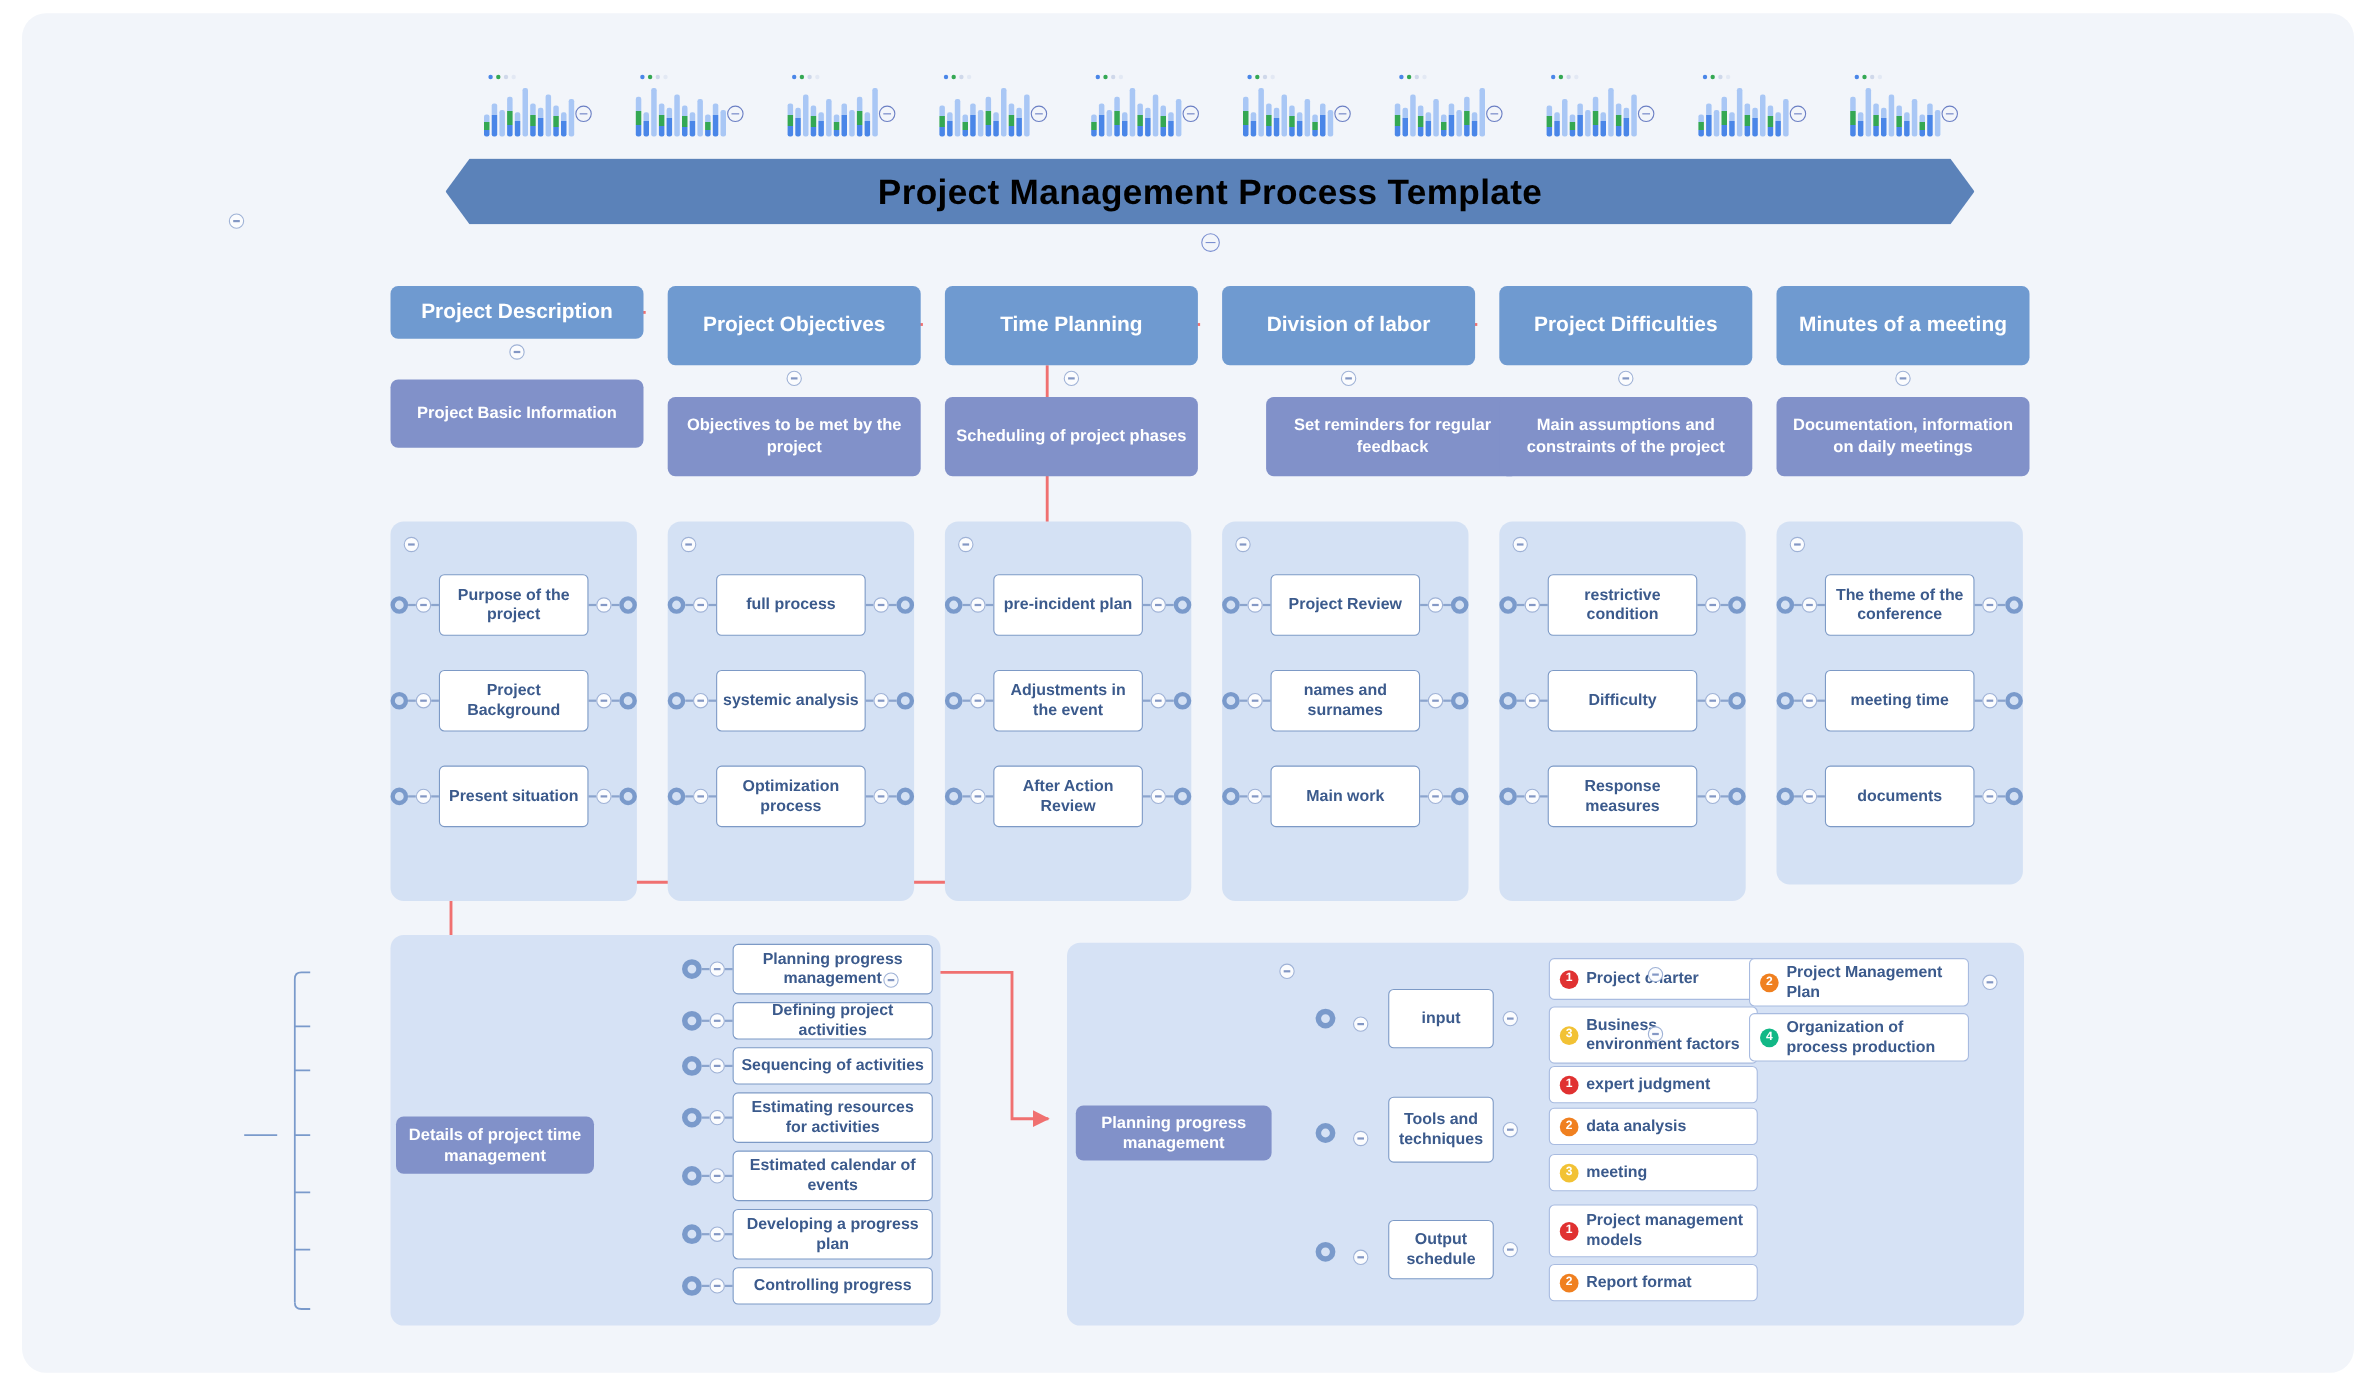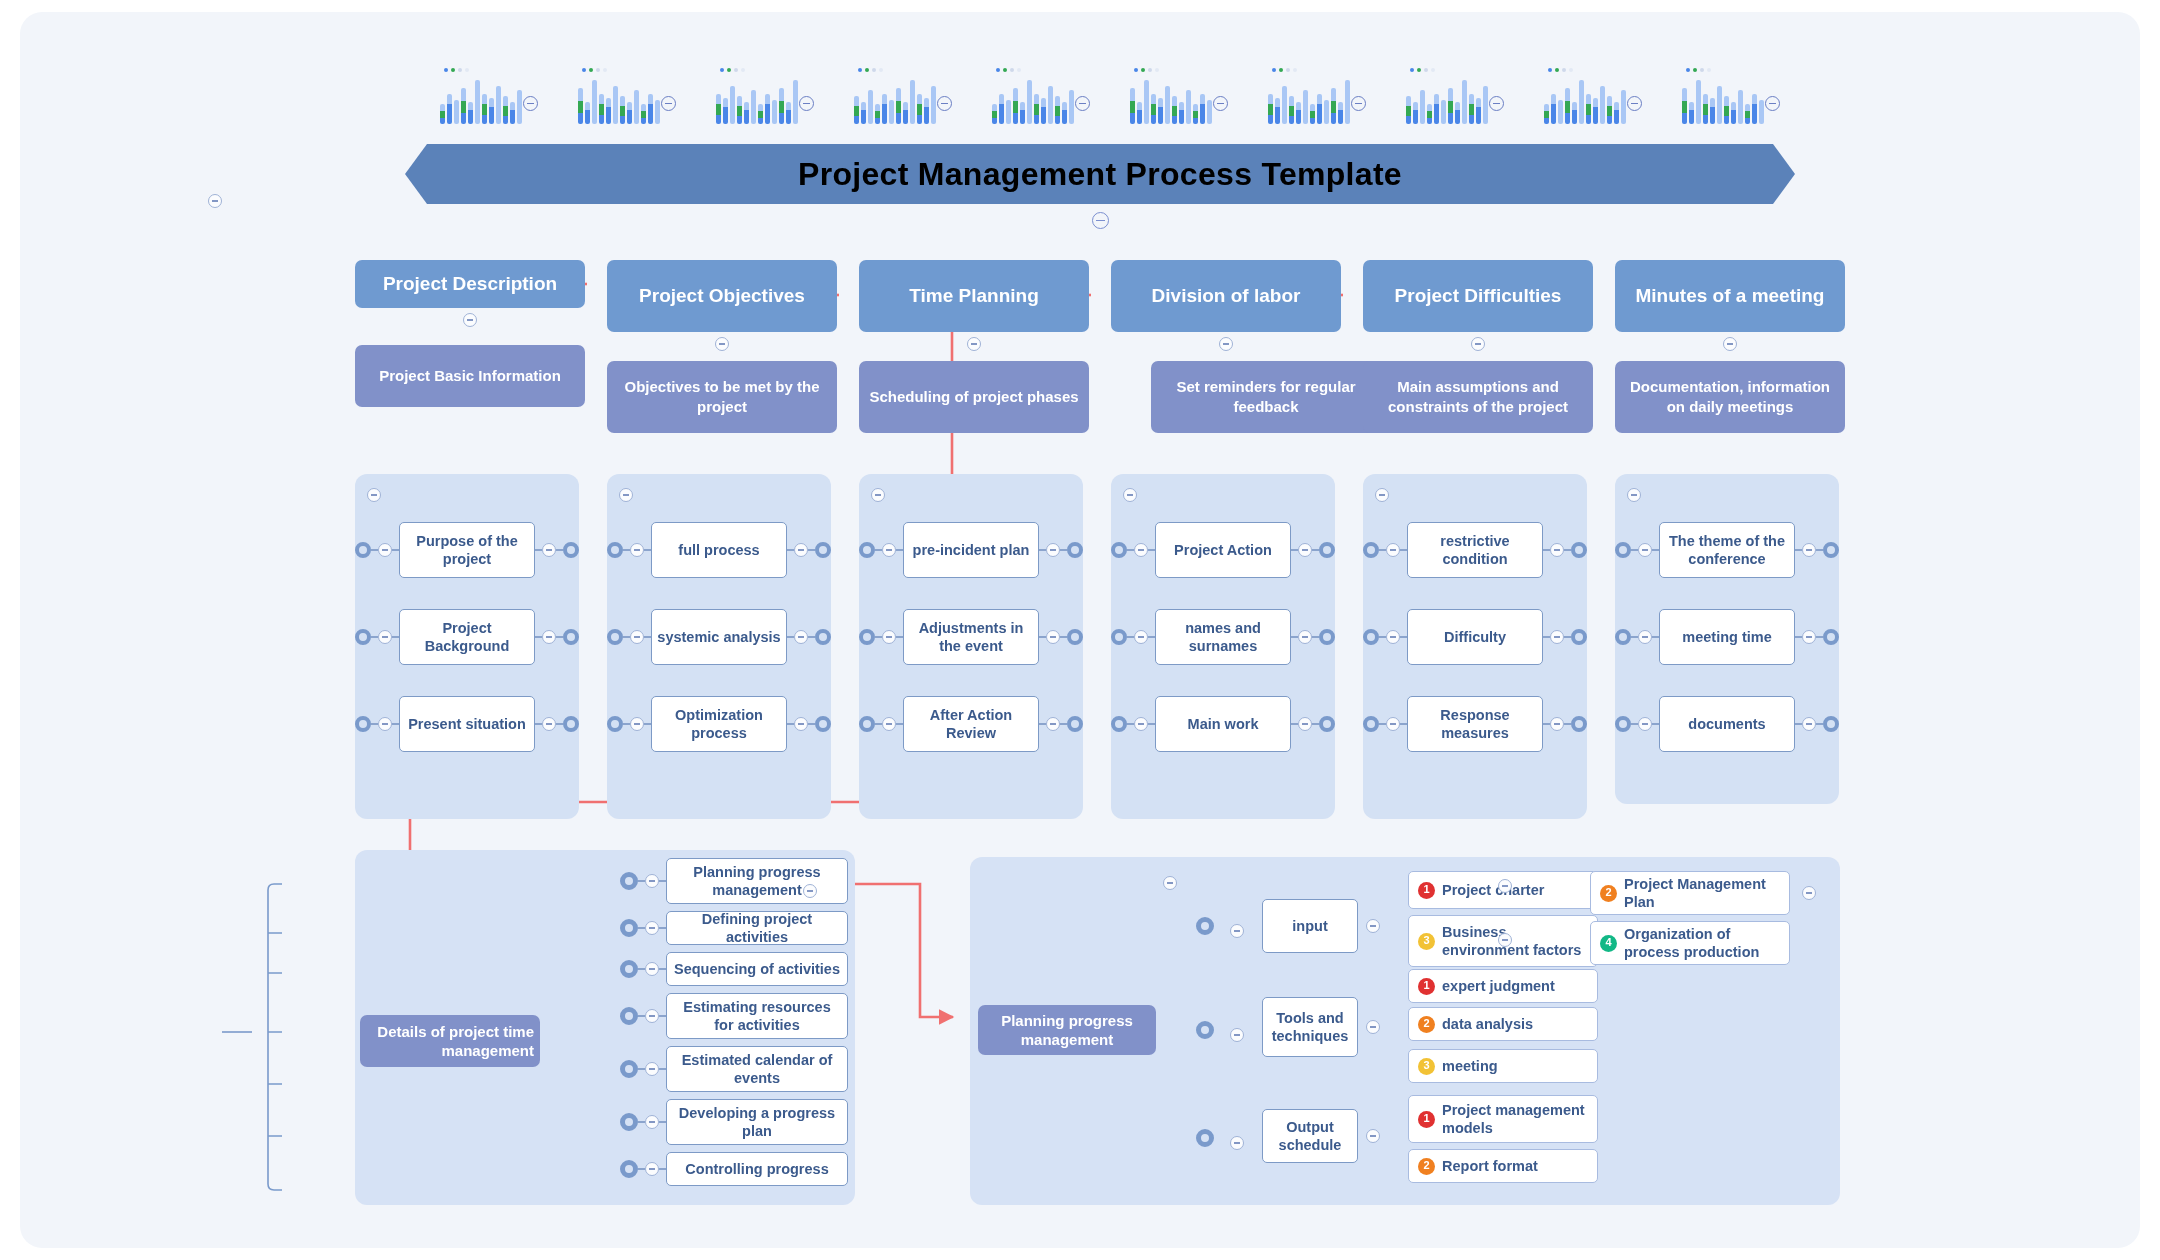--- a/index.html
+++ b/index.html
@@ -137,21 +137,21 @@
   #bl-panel {
     position: absolute; left: 335px; top: 838px;
     width: 500px; height: 355px;
     background: #d6e2f5; border-radius: 12px;
   }
   #bl-root {
     position: absolute; left: 5px; top: 165px;
     width: 180px; height: 52px;
     background: #8191c9; color: #fff; border-radius: 7px;
     font-size: 15px; font-weight: bold; line-height: 1.3;
-    display: flex; align-items: center; justify-content: center; text-align: right;
+    display: flex; align-items: center; justify-content: center; text-align: center;
     padding: 3px 6px;
   }
   #bl-root-minus { position: absolute; left: 188px; top: 182px; }
   #bl-list { position: absolute; left: 265px; top: 8px; width: 228px; }
   .blrow { display: flex; align-items: center; margin-bottom: 7px; }
   .blrow .node {
     width: 18px; height: 18px; border-radius: 50%;
     border: 5px solid #7a9acb; background: #d6e2f5; flex: none;
   }
   .blbox {
@@ -700,21 +700,21 @@
         </div>
       </div>
       <div class="panel p-3 h-tall">
         <span class="panel-minus tiny"></span>
         <div class="items">
           <div class="drow">
             <span class="ring"></span>
             <span class="stub"></span>
             <span class="tiny"></span>
             <span class="stub"></span>
-            <span class="dbox">Project Action</span>
+            <span class="dbox">Project Review</span>
             <span class="stub"></span>
             <span class="tiny"></span>
             <span class="stub"></span>
             <span class="ring"></span>
           </div>
           <div class="drow">
             <span class="ring"></span>
             <span class="stub"></span>
             <span class="tiny"></span>
             <span class="stub"></span>

